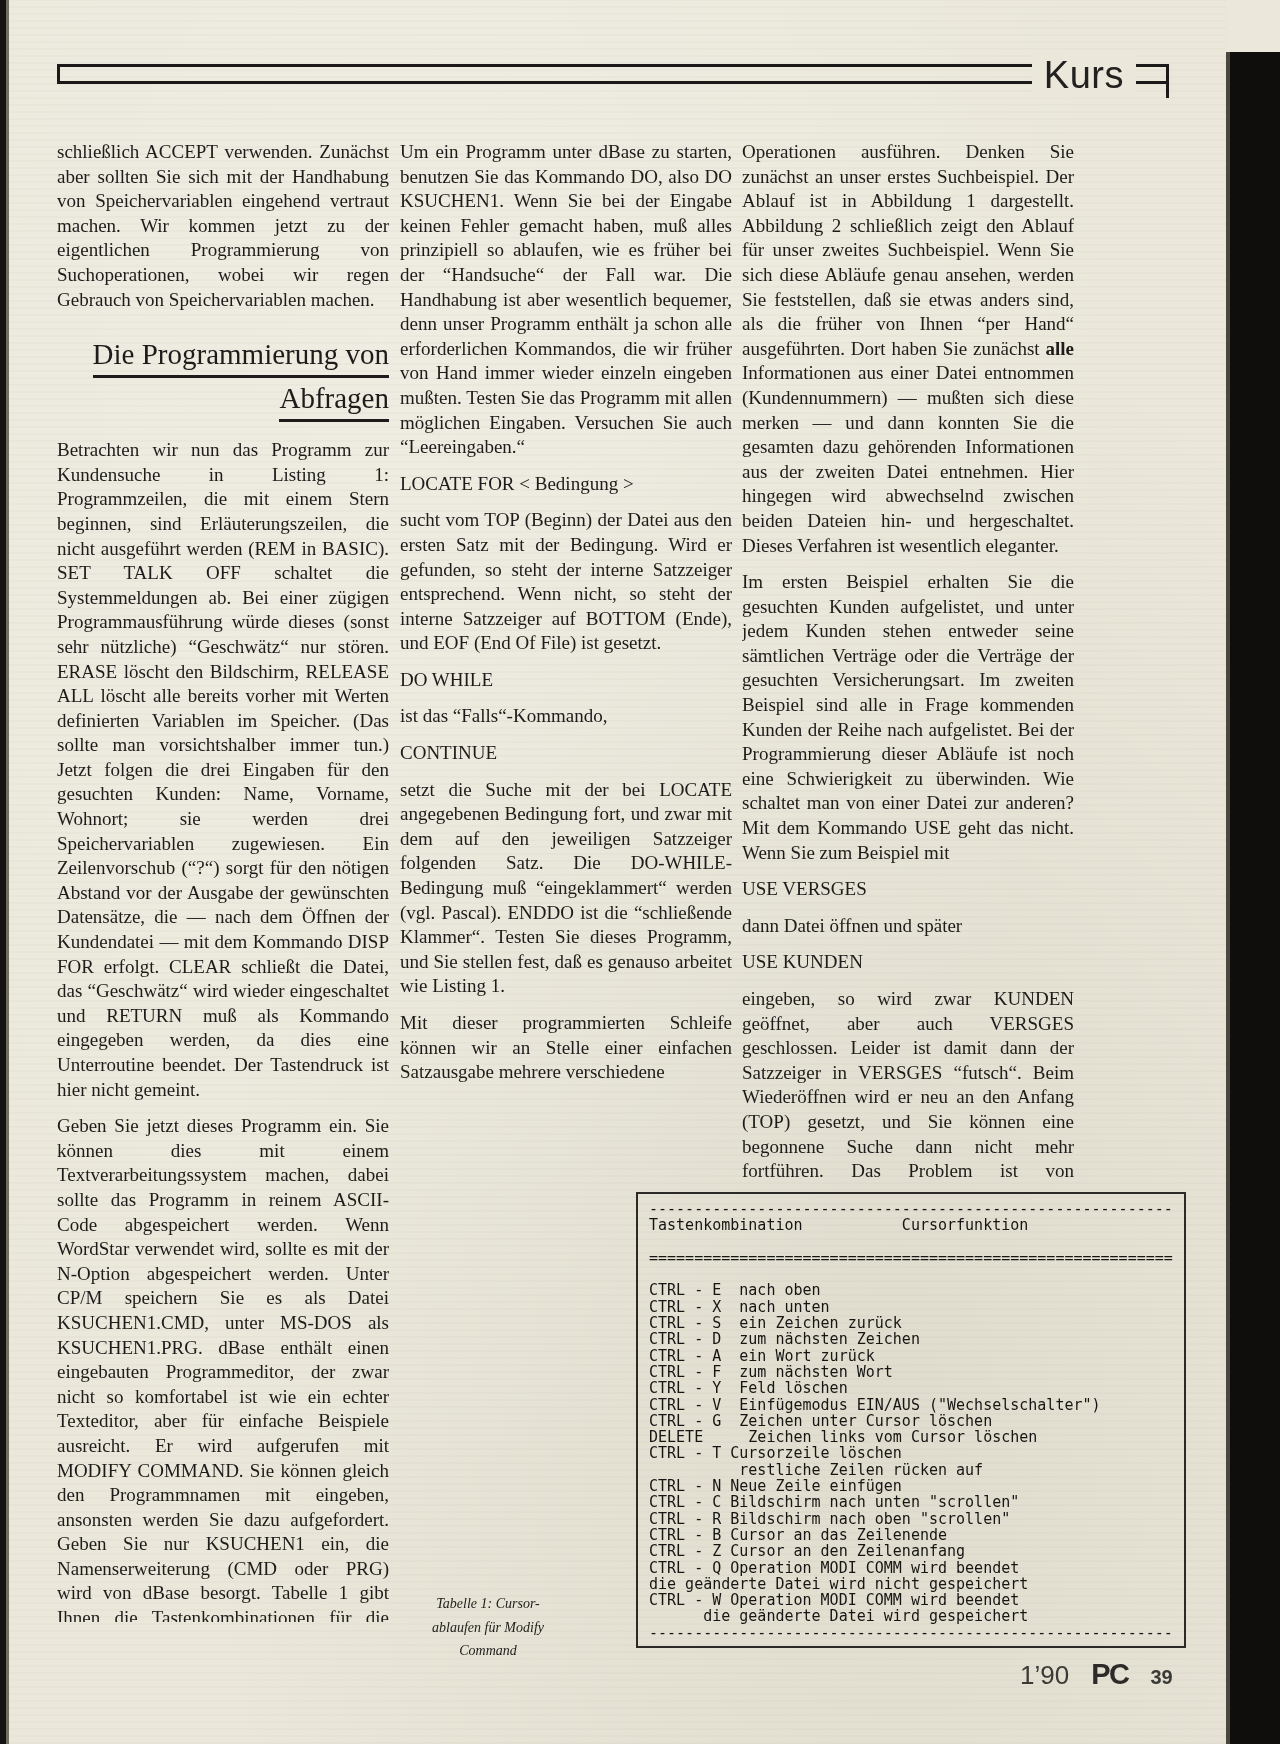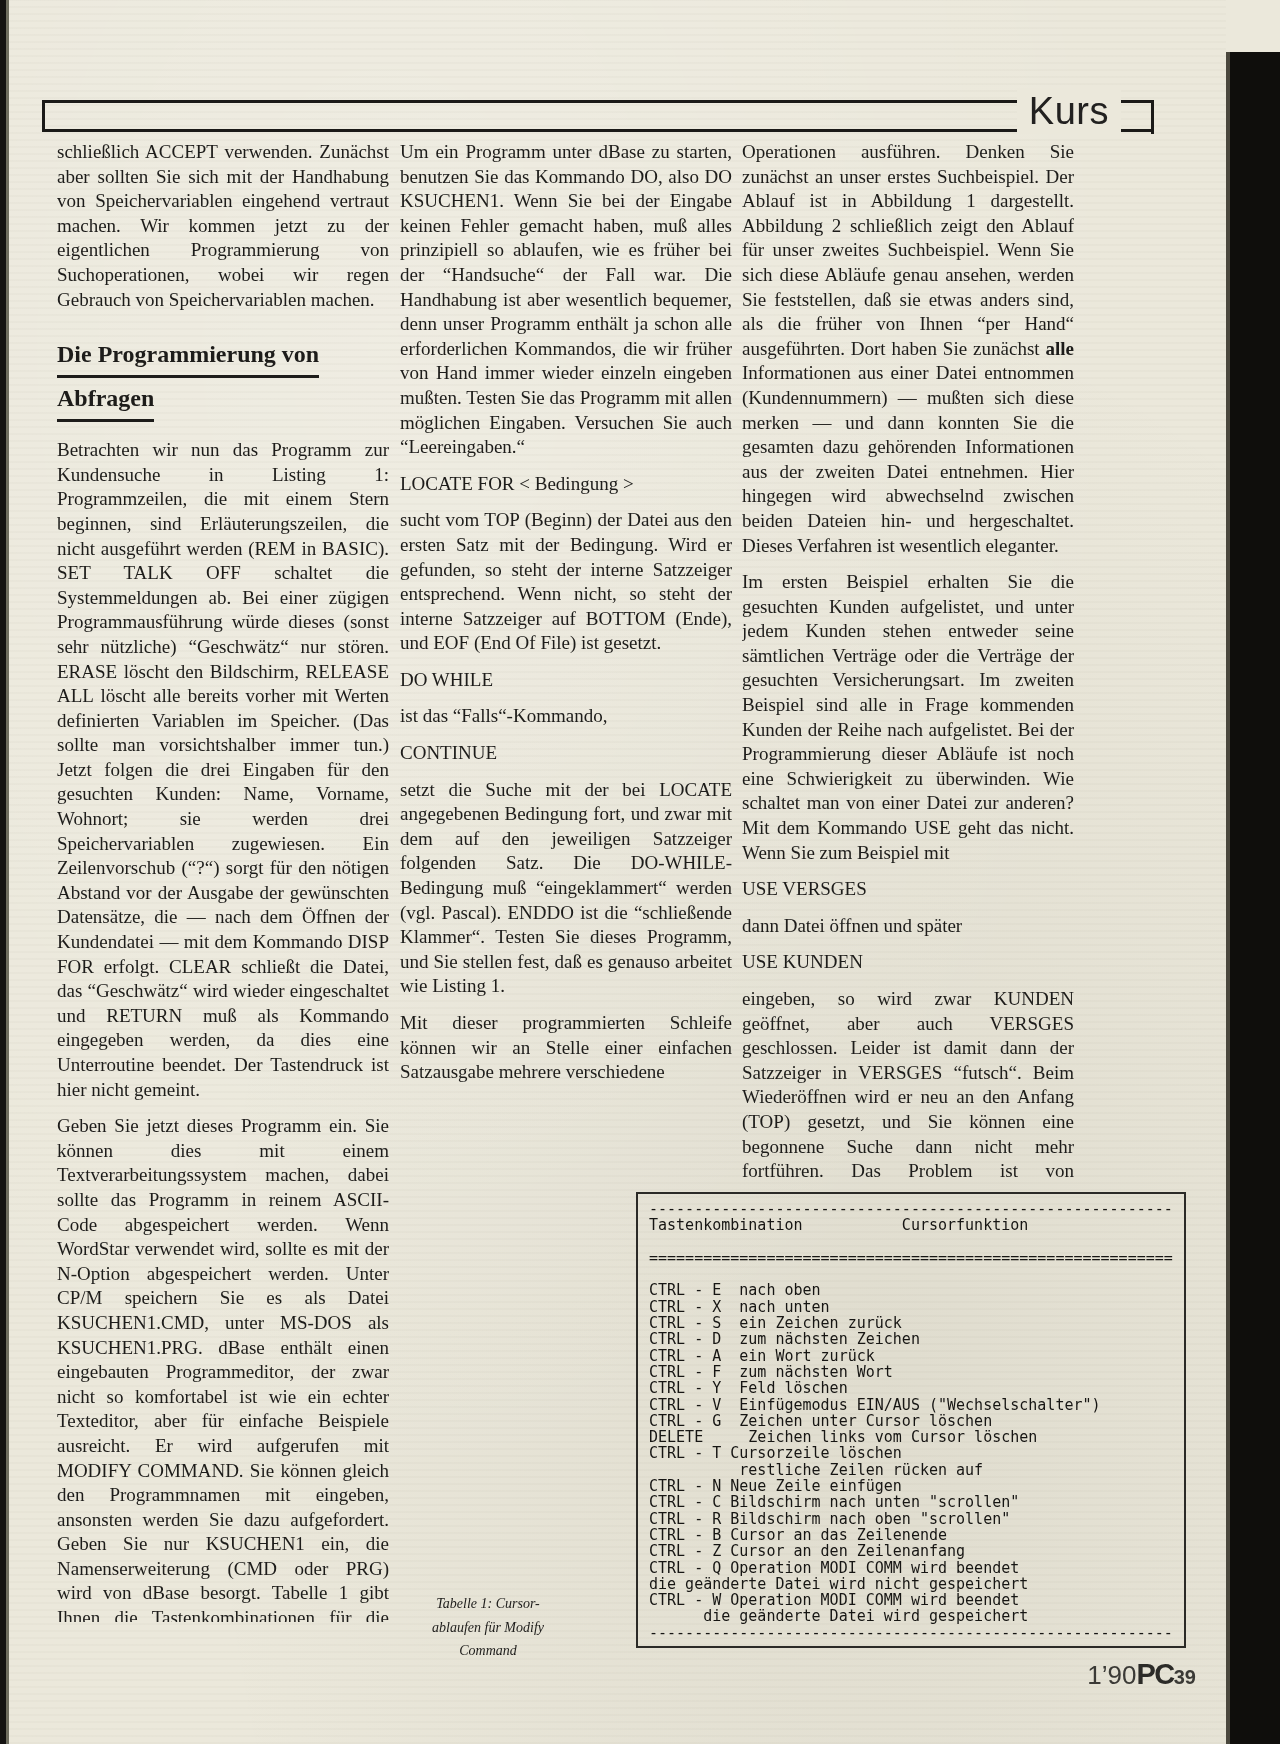--- a/index.html
+++ b/index.html
@@ -10,46 +10,46 @@
       radial-gradient(ellipse at 70% 80%, rgba(90,85,60,0.08), rgba(0,0,0,0) 55%),
       #ebe8db;
     color:#1d1c1a;overflow:hidden;
     font-family:"Liberation Serif", serif;
   }
   .edge-left{position:absolute;left:0;top:0;width:9px;height:1744px;
     background:linear-gradient(90deg,#141311 0 6px,#6f6e5f 6px 9px);}
   .edge-right{position:absolute;left:1226px;top:52px;width:54px;height:1692px;
     background:linear-gradient(90deg,#4a473d 0 4px,#0f0e0c 4px 100%);}
   
-  .banner{position:absolute;left:42px;top:64px;width:1112px;height:32px;
-    border:3px solid #1b1a18;box-sizing:border-box;margin-top:36px;}
+  .banner{position:absolute;left:57px;top:64px;width:1112px;height:20px;
+    border:3px solid #1b1a18;box-sizing:border-box;}
   .banner::after{content:"";position:absolute;right:-3px;top:-3px;width:3px;height:34px;background:#1b1a18;}
   .banner-label{position:absolute;right:30px;top:-15px;background:#ebe8db;padding:0 12px;
     font-family:"Liberation Sans",sans-serif;font-size:38px;line-height:46px;color:#222120;letter-spacing:0.5px;}
   
   .col{position:absolute;top:128px;width:332px;text-align:justify;
     font-size:19px;line-height:24.6px;overflow:hidden;}
   .col-1{left:57px;height:1494px;}
   .col-2{left:400px;height:1044px;}
   .col-3{left:742px;height:1050px;}
   .col p{margin:12px 0 3px 0;}
   .cmdline{text-align:left;margin:0 0 3px 0;}
-  h2{font-size:24px;line-height:40px;font-weight:bold;text-align:left;margin:22px 0 16px 0;}
+  h2{font-size:29px;line-height:40px;font-weight:normal;text-align:right;margin:22px 0 16px 0;}
   h2 .uline{display:inline-block;border-bottom:3.5px solid #1d1c1a;padding-bottom:1px;}
   
   .table1{position:absolute;left:636px;top:1192px;width:550px;height:456px;
     border:2px solid #2b2a27;box-sizing:border-box;padding:7px 11px;}
   .table1 pre{margin:0;font-family:"DejaVu Sans Mono",monospace;font-size:15px;
     line-height:16.3px;white-space:pre;color:#161513;}
   
   .caption{position:absolute;left:404px;top:1592px;width:168px;font-style:italic;
     font-size:14px;line-height:23.5px;text-align:center;}
   
   .footer{position:absolute;top:1658px;left:1020px;width:176px;display:flex;
-    justify-content:flex-end;align-items:baseline;
+    align-items:baseline;gap:22px;
     font-family:"Liberation Sans",sans-serif;color:#3b3a36;}
   .footer .issue{font-size:26px;}
   .footer .mag{font-size:29px;font-weight:900;letter-spacing:-1.5px;color:#2c2b28;}
   .footer .pagenum{font-size:20px;font-weight:bold;}
   .bleed{position:absolute;left:9px;top:0;width:1217px;height:1744px;pointer-events:none;
     background:repeating-linear-gradient(0deg, rgba(120,115,95,0.035) 0 2px, rgba(0,0,0,0) 2px 7px);}
 </style>
 </head>
 <body>
 

